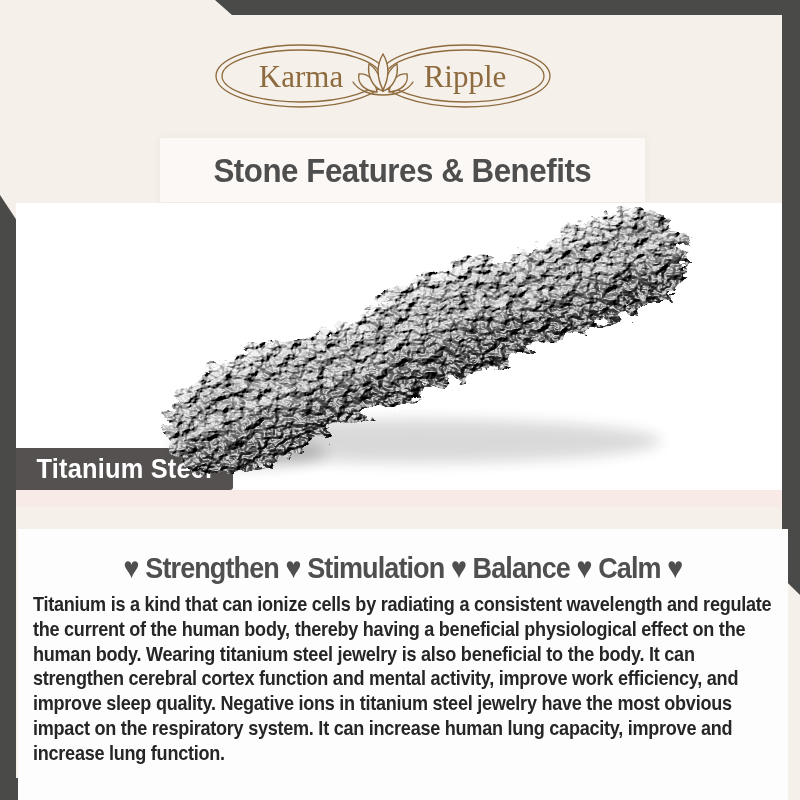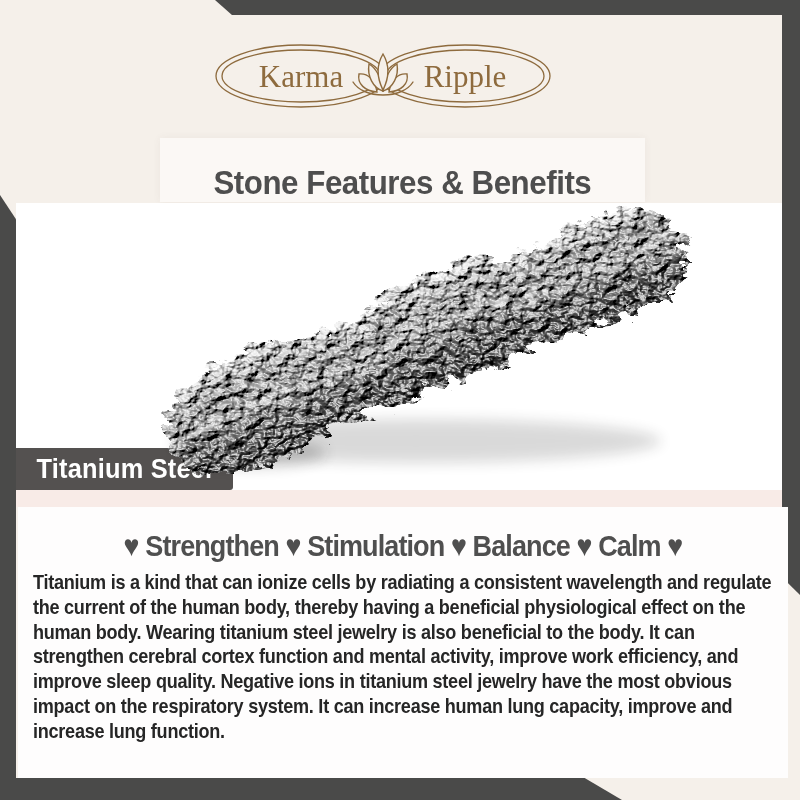--- a/index.html
+++ b/index.html
@@ -16,21 +16,21 @@
   .band-left   { left:0;     top:195px; width:16px;  height:605px; clip-path: polygon(0 0, 100% 4%, 100% 100%, 0 100%); }
 
   
   .logo { position:absolute; left:213px; top:38px; width:340px; height:76px;text-align:center; }
 
   
   .banner {
     position:absolute; left:160px; top:138px; width:485px; height:64px;
     background: var(--banner, #fbf8f5);
     box-shadow: 0 0 8px rgba(90,70,60,0.06);
-    display:flex; align-items:flex-end; justify-content:center;
+    display:flex; align-items:center; justify-content:center;
   }
   .banner h1 {
     margin:0; font-size:34px; font-weight:bold; white-space:nowrap;
     color: var(--title-text, #4e4e4e); letter-spacing:-0.5px;
     transform: scaleX(0.92); transform-origin:50% 50%;
   }
 
   
   .image-section { position:absolute; left:16px; top:203px; width:766px; height:287px; background:#ffffff; }
   .image-section svg.crystal { position:absolute; left:0; top:0; z-index:2; }
@@ -42,21 +42,21 @@
   }
   .label-bar .label-text {
     color: var(--label-text, #ffffff); font-size:27px; font-weight:bold; white-space:nowrap;
     letter-spacing:0.2px; transform: scaleX(0.94); transform-origin:50% 50%;
   }
 
   .divider-strip { position:absolute; left:16px; top:490px; width:766px; height:17px; background: var(--divider-strip, #f8ebe7); }
 
   
   .card {
-    position:absolute; left:18px; top:507px; width:770px; height:271px;
+    position:absolute; left:18px; top:529px; width:770px; height:271px;
     background: var(--card-background, #fefdfd); overflow:hidden;
   }
   .card h2 {
     margin:22px 0 0 0; text-align:center; white-space:nowrap;
     font-size:30px; font-weight:bold; color: var(--heading-text, #4f4f4f);
     letter-spacing:-1px; transform: scaleX(0.90); transform-origin:50% 50%;
   }
   .card .body-text {
     position:relative; left:15px; margin-top:7px; width:880px;
     transform: scaleX(0.8602); transform-origin:0 0;

